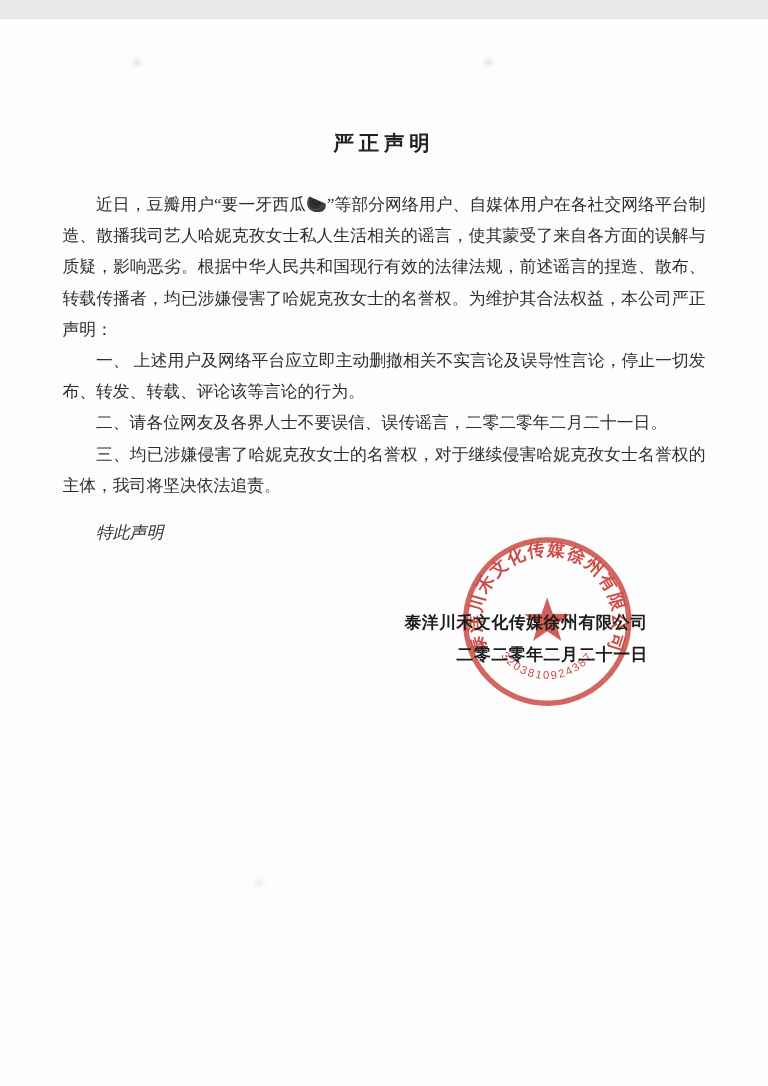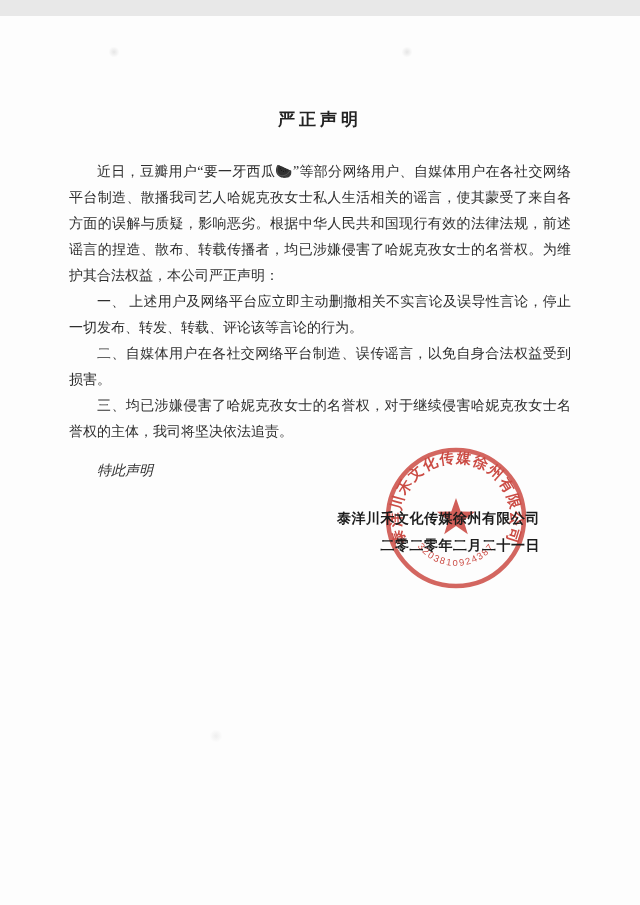--- a/index.html
+++ b/index.html
@@ -15,21 +15,21 @@
   }
   .doc-title {
     margin: 92px 0 28px 0;
     text-align: center;
     font-size: 17px;
     font-weight: bold;
     letter-spacing: 4px;
     color: #222;
   }
   .doc-body {
-    padding: 0 69px;
+    padding: 0 52px;
   }
   .doc-body p {
     margin: 0;
     font-size: 14px;
     line-height: 26px;
     text-align: justify;
     text-justify: inter-ideograph;
     text-indent: 2em;
     color: #2e2e2e;
   }
@@ -82,21 +82,21 @@
 
   <div class="smudge s1"></div>
   <div class="smudge s2"></div>
   <div class="smudge s3"></div>
 
   <div class="doc-title">严正声明</div>
 
   <div class="doc-body">
     <p><span>近日，豆瓣用户“要一牙西瓜</span><span class="emoji">🍉</span><span>”等部分网络用户、自媒体用户在各社交网络平台制造、散播我司艺人哈妮克孜女士私人生活相关的谣言，使其蒙受了来自各方面的误解与质疑，影响恶劣。根据中华人民共和国现行有效的法律法规，前述谣言的捏造、散布、转载传播者，均已涉嫌侵害了哈妮克孜女士的名誉权。为维护其合法权益，本公司严正声明：</span></p>
     <p>一、 上述用户及网络平台应立即主动删撤相关不实言论及误导性言论，停止一切发布、转发、转载、评论该等言论的行为。</p>
-    <p>二、自媒体用户在各社交网络平台制造、误传谣言，以免自身合法权益受到损害。</p>
+    <p>二、请各位网友及各界人士不要误信、误传谣言，二零二零年二月二十一日。</p>
     <p>三、均已涉嫌侵害了哈妮克孜女士的名誉权，对于继续侵害哈妮克孜女士名誉权的主体，我司将坚决依法追责。</p>
     <p class="closing">特此声明</p>
   </div>
 
   <div class="sig-company">泰洋川禾文化传媒徐州有限公司</div>
   <div class="sig-date">二零二零年二月二十一日</div>
 
   <svg class="seal" viewBox="0 0 150 150" xmlns="http://www.w3.org/2000/svg">
     <circle cx="75" cy="75" r="68" fill="none" stroke="#c5342c" stroke-width="4.5" opacity="0.85"></circle>
     <polygon points="75,55 70.3,68.5 56,68.8 67.4,77.5 63.2,91.2 75,83 86.8,91.2 82.6,77.5 94,68.8 79.7,68.5" fill="#c5342c" opacity="0.9"></polygon>

